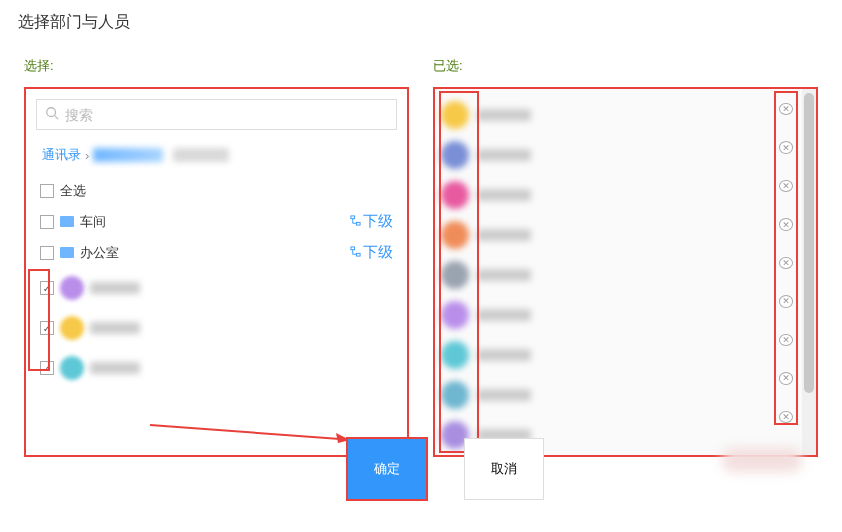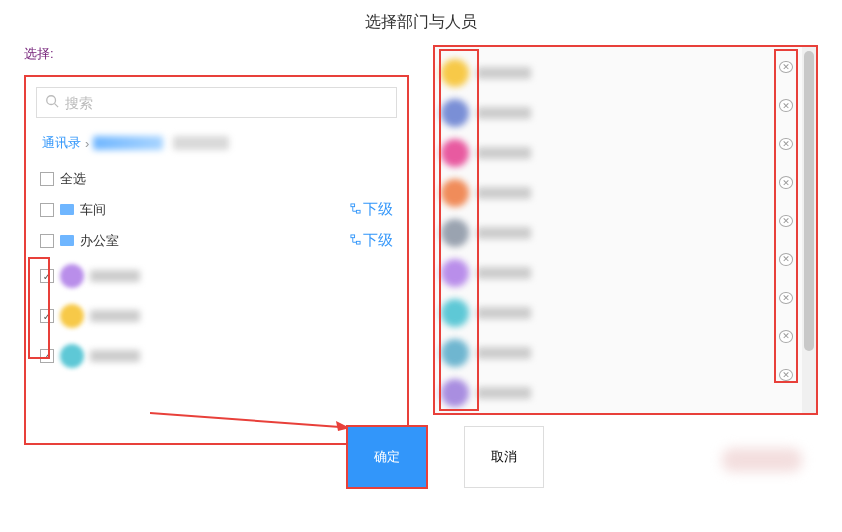--- a/index.html
+++ b/index.html
@@ -10,37 +10,37 @@
     body {
       font-family: "Microsoft YaHei", "PingFang SC", sans-serif;
       font-size: 13px;
       color: #333;
       background: #fff;
       width: 842px;
       height: 532px;
       position: relative;
     }
     .dialog-title {
-      text-align: center;
-      padding: 12px 8px;
+      padding: 12px 18px;
       font-size: 16px;
       color: #333;
     }
     .columns {
       display: flex;
       padding: 0 24px;
       gap: 24px;
     }
     .column {
       flex: 1;
     }
     .column-label {
       font-size: 13px;
-      color: #701a75;
+      color: #4d7c0f;
       margin-bottom: 12px;
+      margin-top: 12px;
     }
     .panel {
       border: 2px solid #e8403a;
       height: 370px;
       position: relative;
     }
     .panel-inner {
       padding: 10px;
     }
     .search-box {
@@ -382,20 +382,21 @@
             <span class="avatar" style="background:#5ec8d6"></span>
             <span class="name-blur"></span>
           </div>
         </div>
       </div>
       <div class="checked-col"></div>
     </div>
   </div>
 
   <div class="column">
+    <div class="column-label">已选:</div>
     <div class="selected-container">
       <div class="selected-list" id="selected-list">
           <div class="selected-row">
             <span class="selected-avatar" style="background: rgb(247, 201, 72);"></span>
             <span class="selected-name"></span>
           </div>
           <div class="selected-row">
             <span class="selected-avatar" style="background: rgb(122, 143, 214);"></span>
             <span class="selected-name"></span>
           </div>

